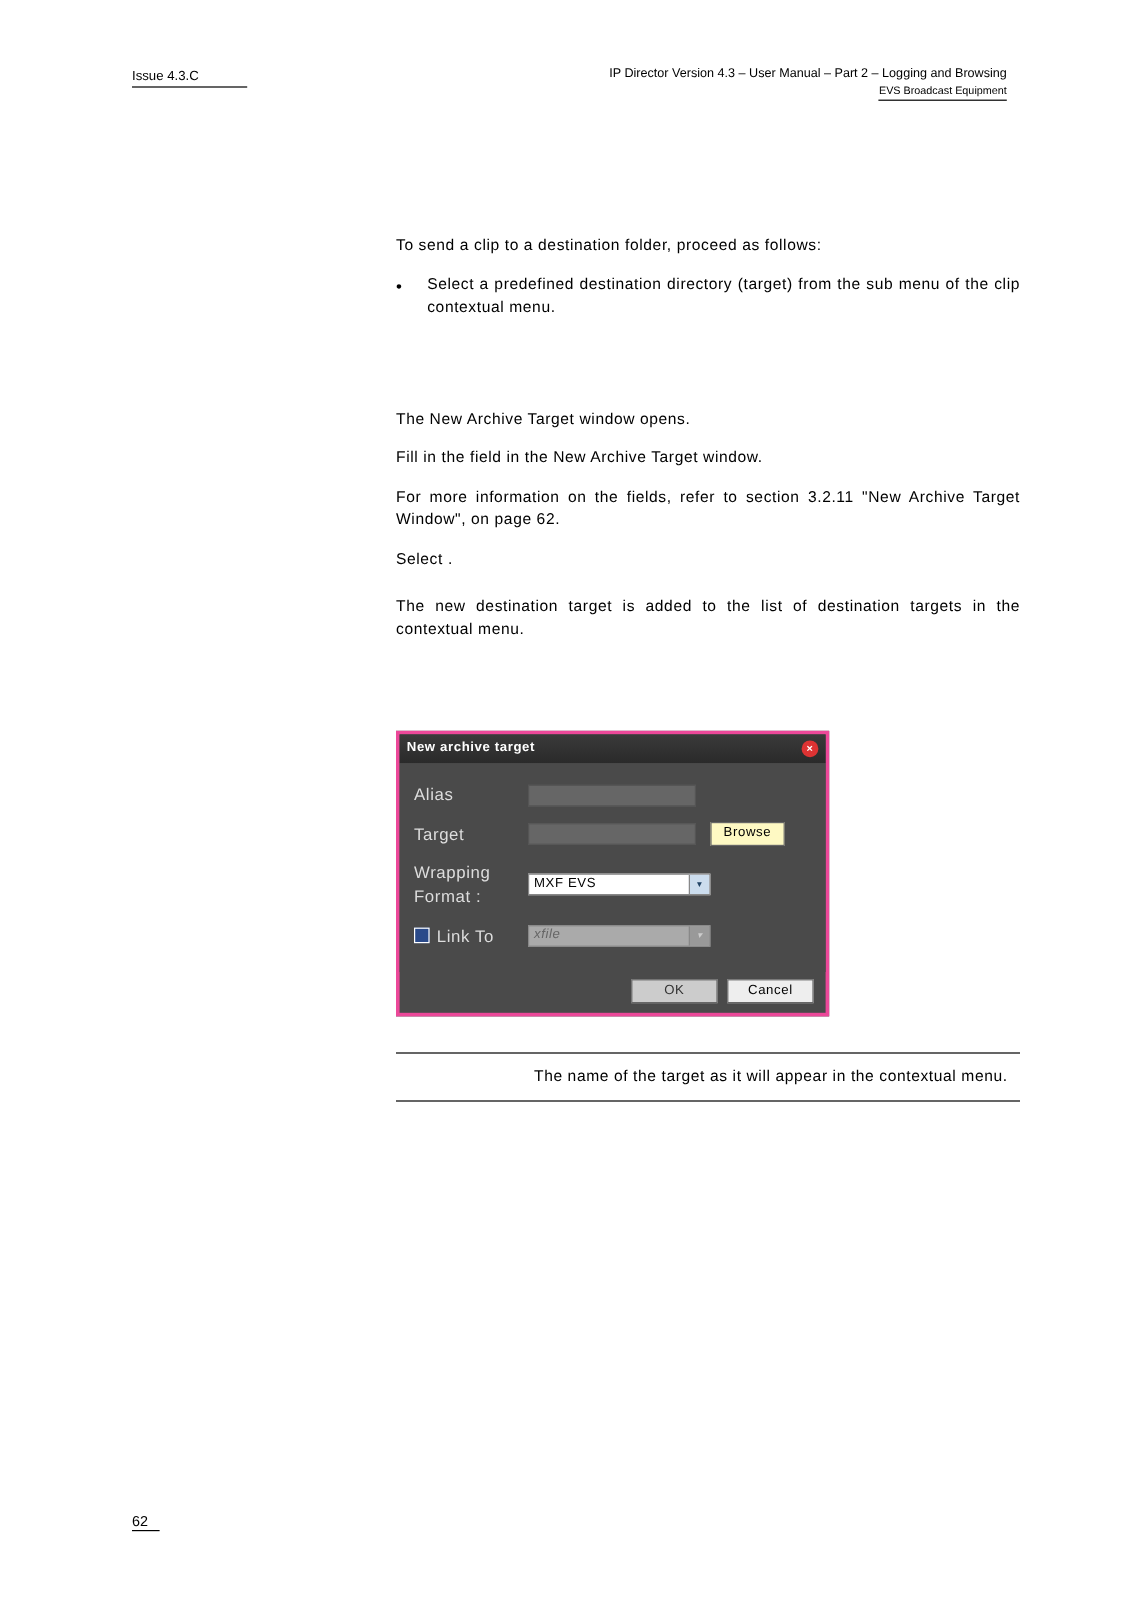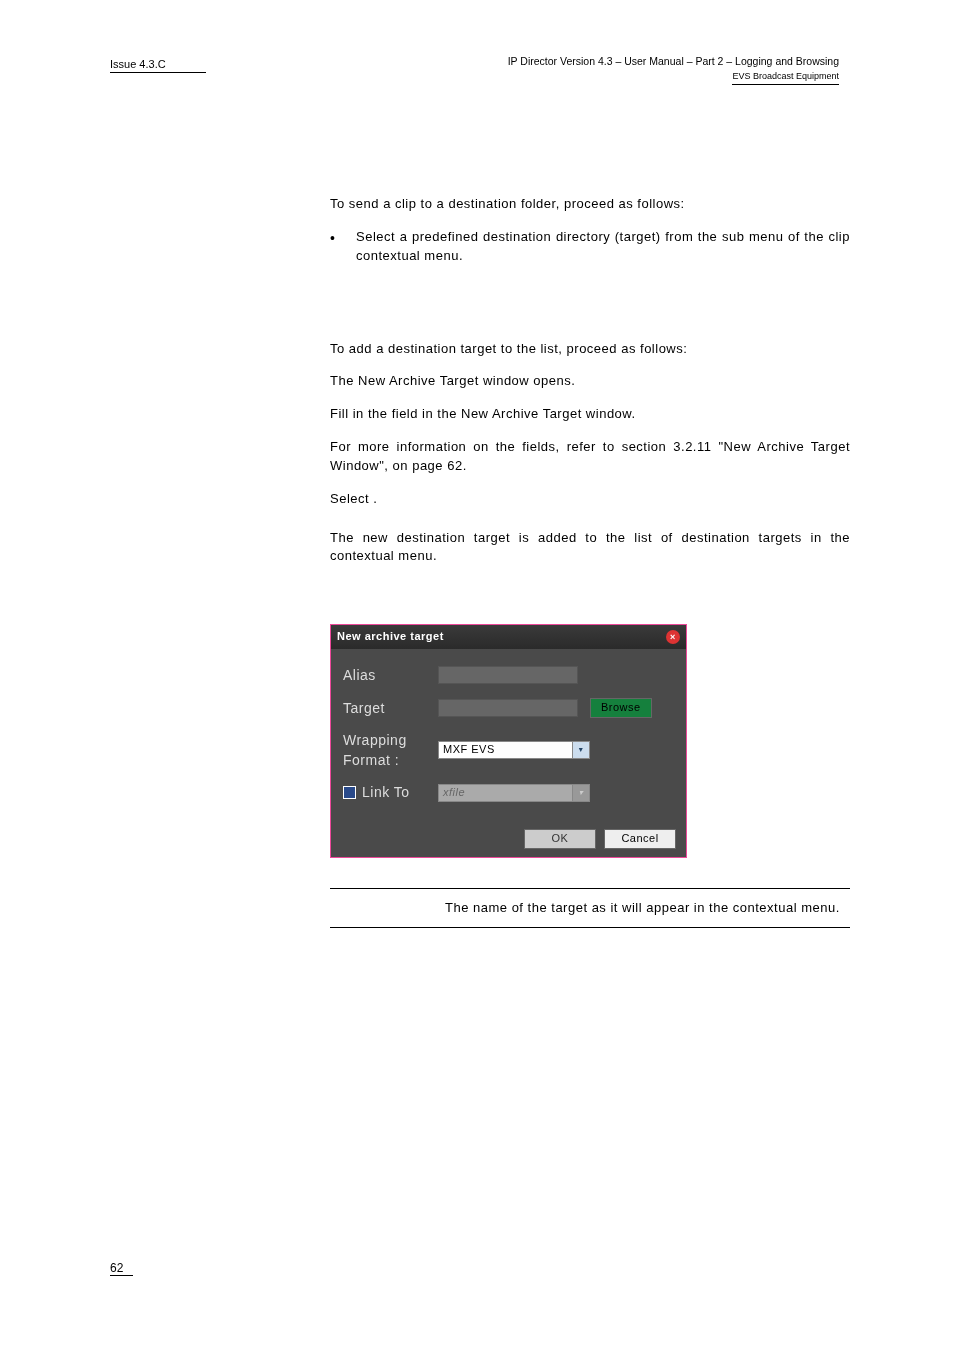--- a/index.html
+++ b/index.html
@@ -63,25 +63,25 @@
     text-align: justify;
   }
   .sub-indent {
     margin-left: 50px;
     text-align: justify;
   }
   .gap-small { height: 40px; }
   .gap-med { height: 60px; }
   .dialog {
     width: 355px;
-    border: 1px solid #ec4899;
+    border: 3px solid #ec4899;
     background: #4a4a4a;
     font-size: 11px;
     color: #ddd;
-    margin-top: 4px;
+    margin-top: 22px;
   }
   .dialog-titlebar {
     background: linear-gradient(#3a3a3a, #2a2a2a);
     color: #fff;
     font-weight: bold;
     font-size: 11px;
     padding: 4px 6px;
     display: flex;
     justify-content: space-between;
     align-items: center;
@@ -141,21 +141,21 @@
     display: flex;
     align-items: center;
     justify-content: center;
     font-size: 8px;
     color: #246;
   }
   .dd-arrow.disabled { background:#999; color:#ccc;}
   .browse-btn {
     margin-left: 12px;
     padding: 1px 10px;
-    background: #15803d;
+    background: #fef9c3;
     border: 1px solid #666;
     font-size: 11px;
     color: #000;
   }
   .checkbox {
     width: 11px; height: 11px;
     background: #2a4a8a;
     border: 1px solid #fff;
     margin-right: 6px;
   }
@@ -218,21 +218,20 @@
     <p>To send a clip to a destination folder, proceed as follows:</p>
 
     <div class="bullet-row">
       <div class="bullet-mark">•</div>
       <div class="bullet-text">Select a predefined destination directory (target) from the sub menu of the clip contextual menu.</div>
     </div>
 
 
     <div class="gap-med"></div>
 
-    <p>To add a destination target to the list, proceed as follows:</p>
 
     <p class="sub-indent">The New Archive Target window opens.</p>
     <p class="sub-indent">Fill in the field in the New Archive Target window.</p>
     <p class="sub-indent">For more information on the fields, refer to section 3.2.11 "New Archive Target Window", on page 62.</p>
     <p class="sub-indent">
       <span>Select </span><span>.</span>
     </p>
 
     <p class="justify" style="margin-top:20px">The new destination target is added to the list of destination targets in the contextual menu.</p>
 

